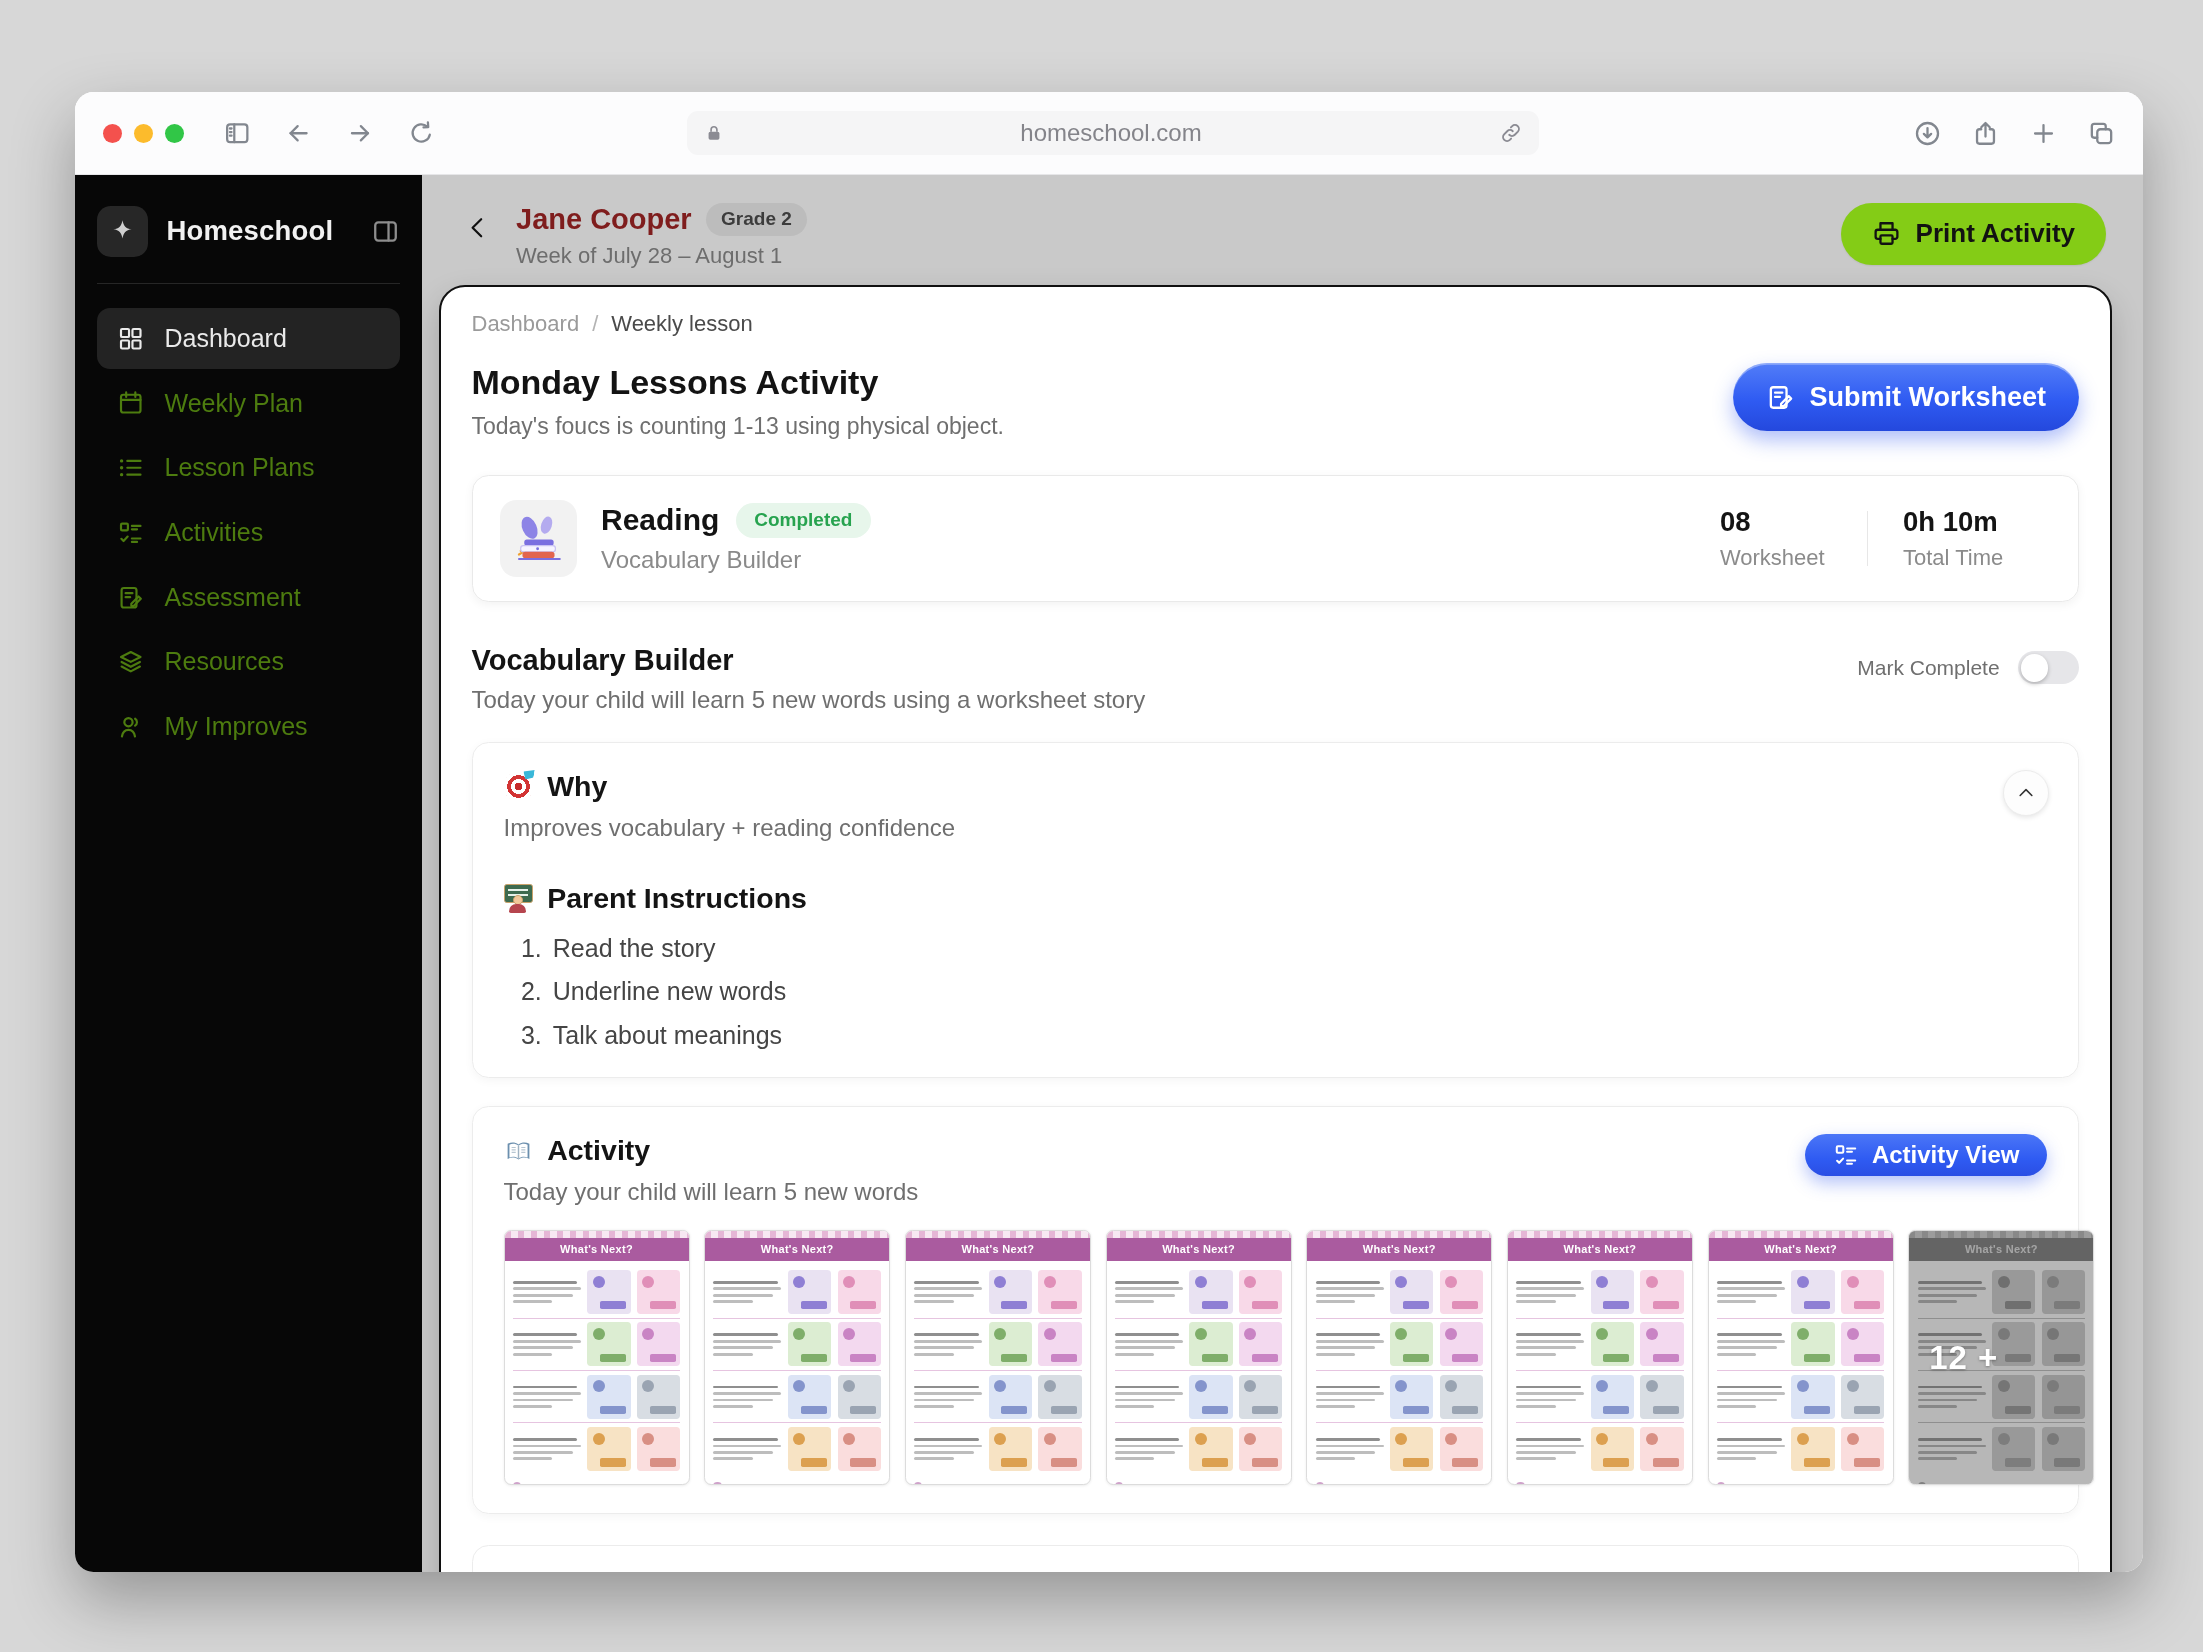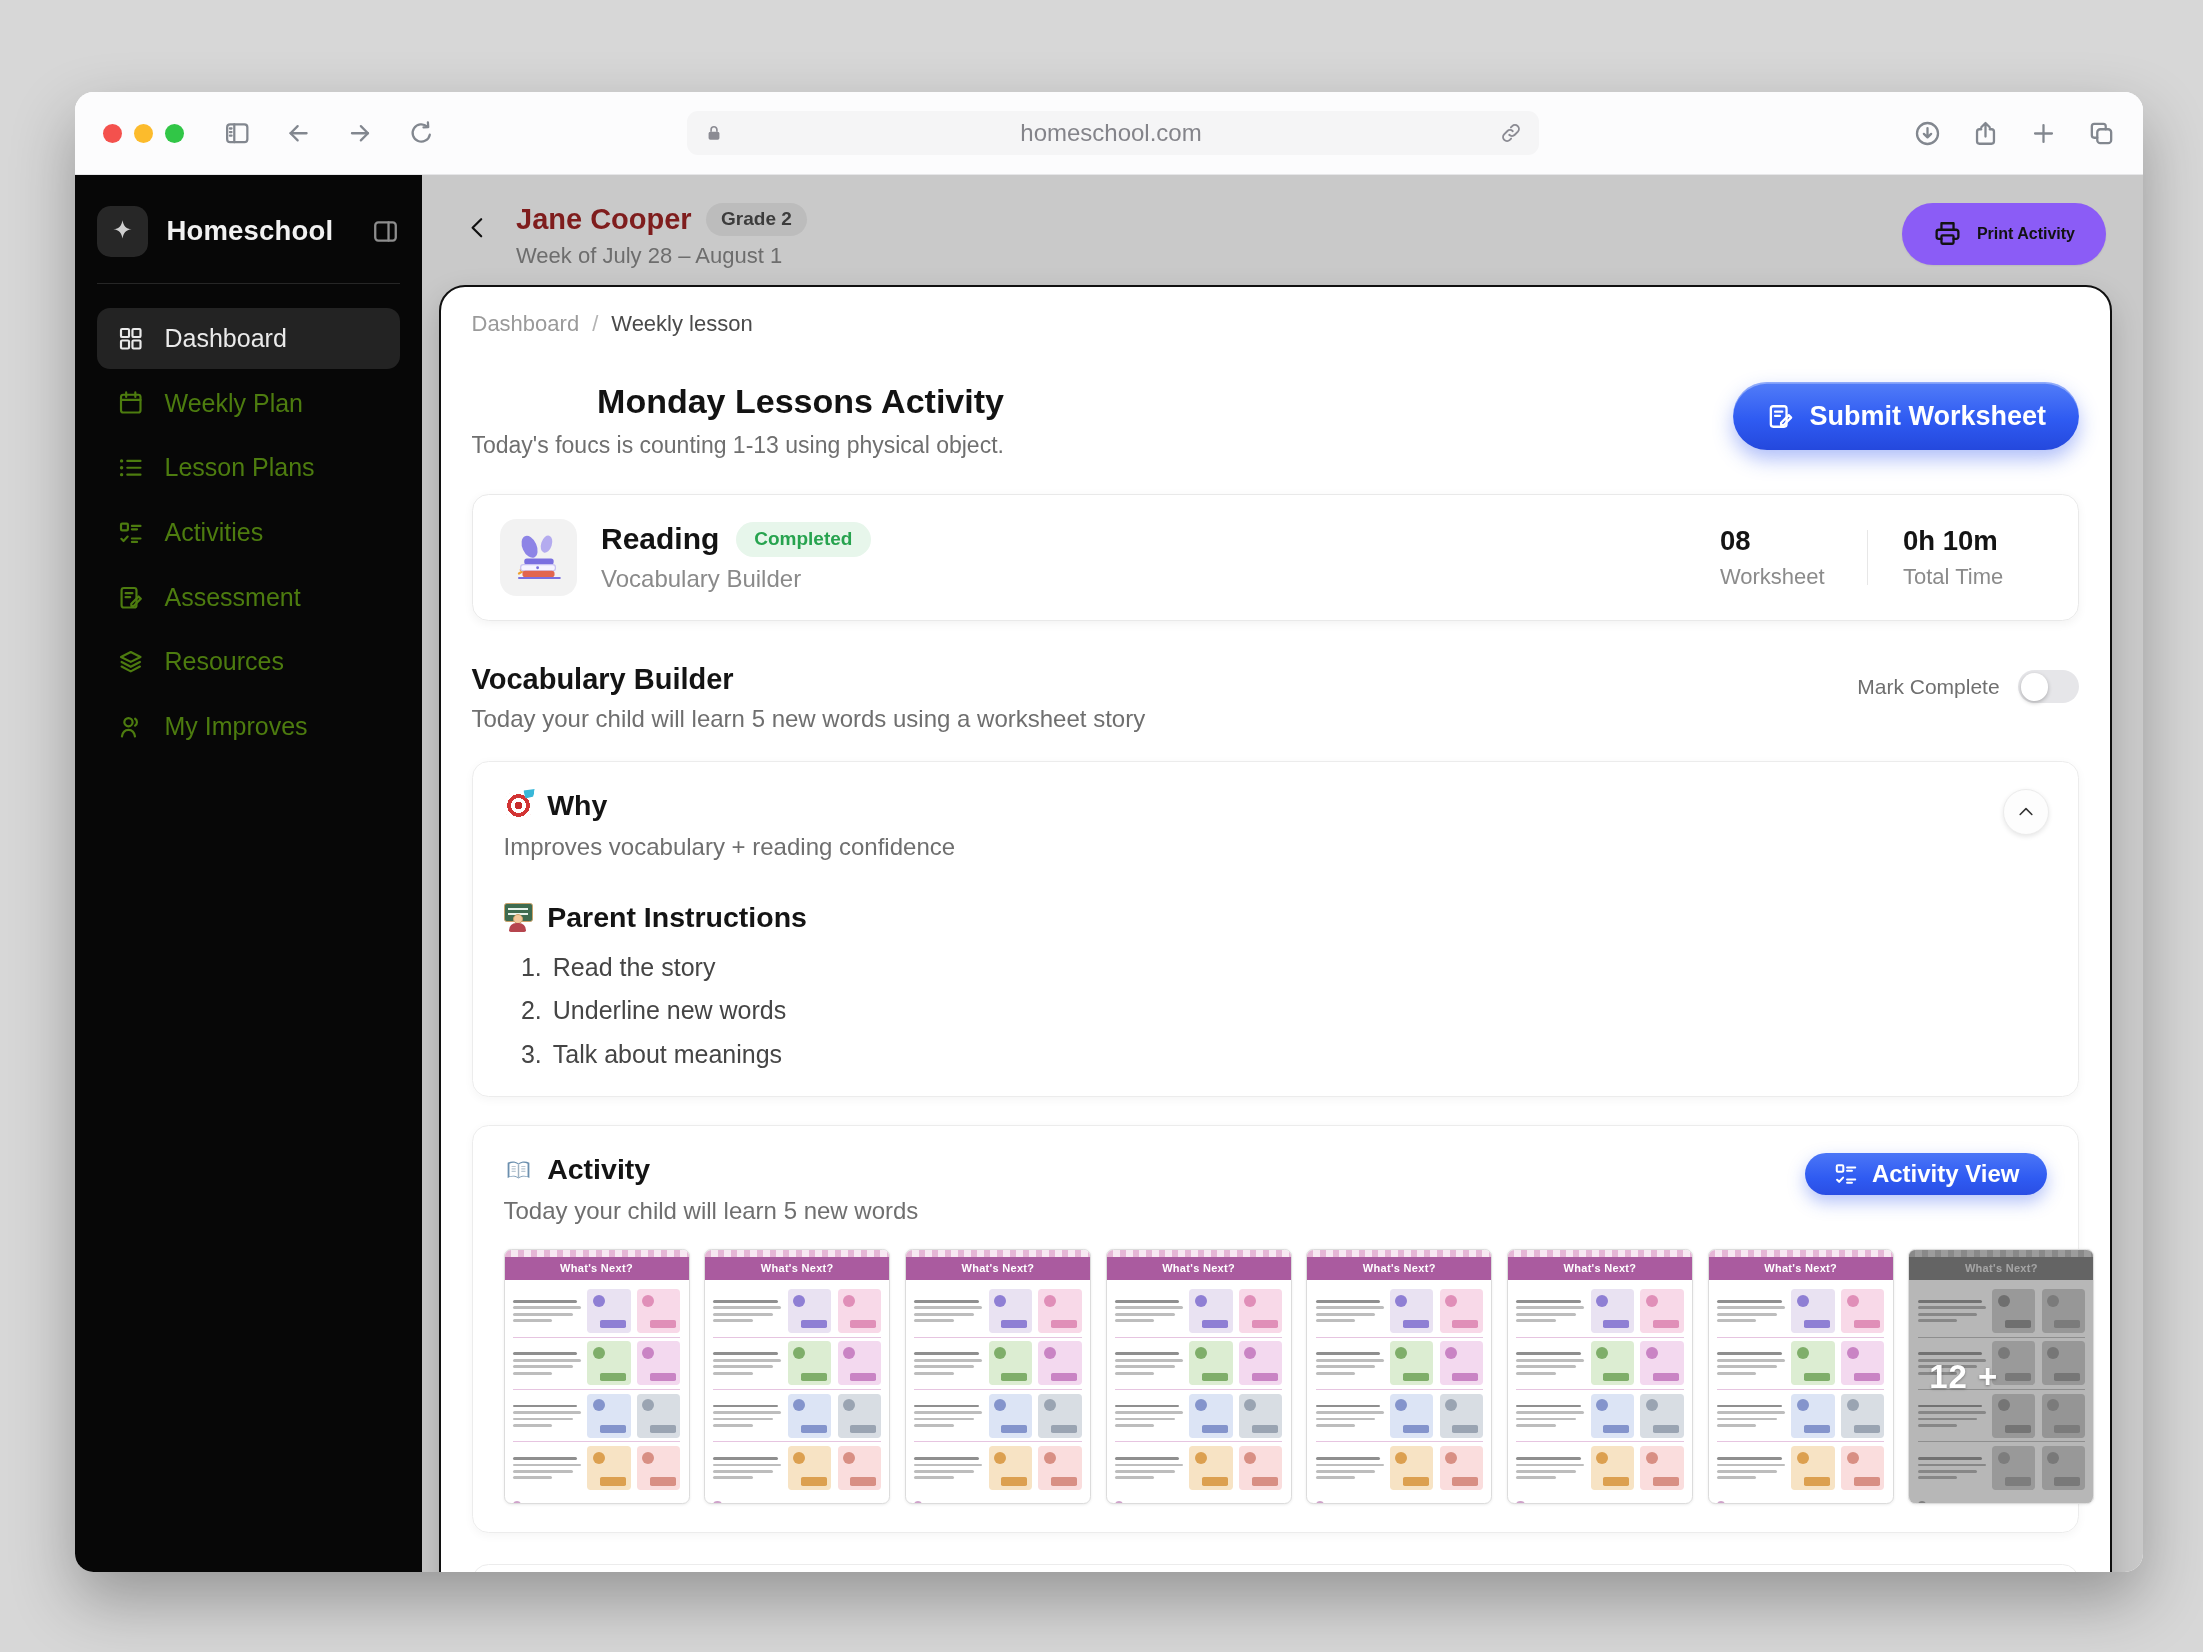--- a/index.html
+++ b/index.html
@@ -50,33 +50,33 @@
   .page-header { display:flex; align-items:flex-start; padding:27.5px 37px 0 42px; }
   .back-btn { width:39px; height:51px; display:flex; align-items:center; color:#111; cursor:pointer; }
   .back-btn svg { width:27.5px; height:27.5px; }
   .who { margin-left:13px; }
   .who-row { display:flex; align-items:center; gap:14.7px; }
   .student-name { font-size:29px; font-weight:800; color:#7f1d1d; }
   .grade-badge { background:#bcbcbc; color:#3c3c3c; font-size:19px; font-weight:600;
                  border-radius:917px; padding:5.5px 14.7px; }
   .week-label { margin-top:7.3px; font-size:22px; color:#6d6d6d; }
   .print-btn { margin-left:auto; height:62px; display:flex; align-items:center; gap:14.7px;
-               background:#8b5cf6; border-radius:917px; padding:0 31px; font-size:16px;
+               background:#84cc16; border-radius:917px; padding:0 31px; font-size:26px;
                font-weight:700; color:#121212; cursor:pointer; box-shadow:0 0.9px 1.8px rgba(0,0,0,.08); }
   .print-btn svg { width:29px; height:29px; }
 
   
   .sheet { position:absolute; left:16.5px; right:31px; top:110px; height:1377px;
            background:#fff; border:2.8px solid var(--sheet-border,#101010); border-radius:26px;
            padding:24px 31px; box-shadow:0 13px 31px rgba(0,0,0,.18); }
 
   .breadcrumb { display:flex; gap:13px; font-size:22px; }
   .bc-parent { color:#9a9a9a; } .bc-sep { color:#b3b3b3; } .bc-current { color:#4a4a4a; }
 
-  .title-row { display:flex; align-items:flex-start; margin-top:45px;text-align:right; }
+  .title-row { display:flex; align-items:flex-start; margin-top:26px; }
   .page-title { font-size:34px; font-weight:800; color:#131313; }
   .page-subtitle { margin-top:11px; font-size:23px; color:#6f6f6f; }
   .submit-btn { margin-left:auto; height:68px; display:flex; align-items:center; gap:14.7px;
                 padding:0 33px; border-radius:917px; color:#fff; font-size:27px; font-weight:700;
                 background:linear-gradient(180deg,#527df8,var(--accent,#2f5bf2) 55%,#2448dd);
                 box-shadow:0 9.2px 20px rgba(44,84,238,.38), inset 0 1.8px 0 rgba(255,255,255,.35);
                 cursor:pointer; }
   .submit-btn svg { width:29px; height:29px; }
 
   .lesson-card { margin-top:35px; border:0.9px solid #e9e9e9; border-radius:16.5px;

